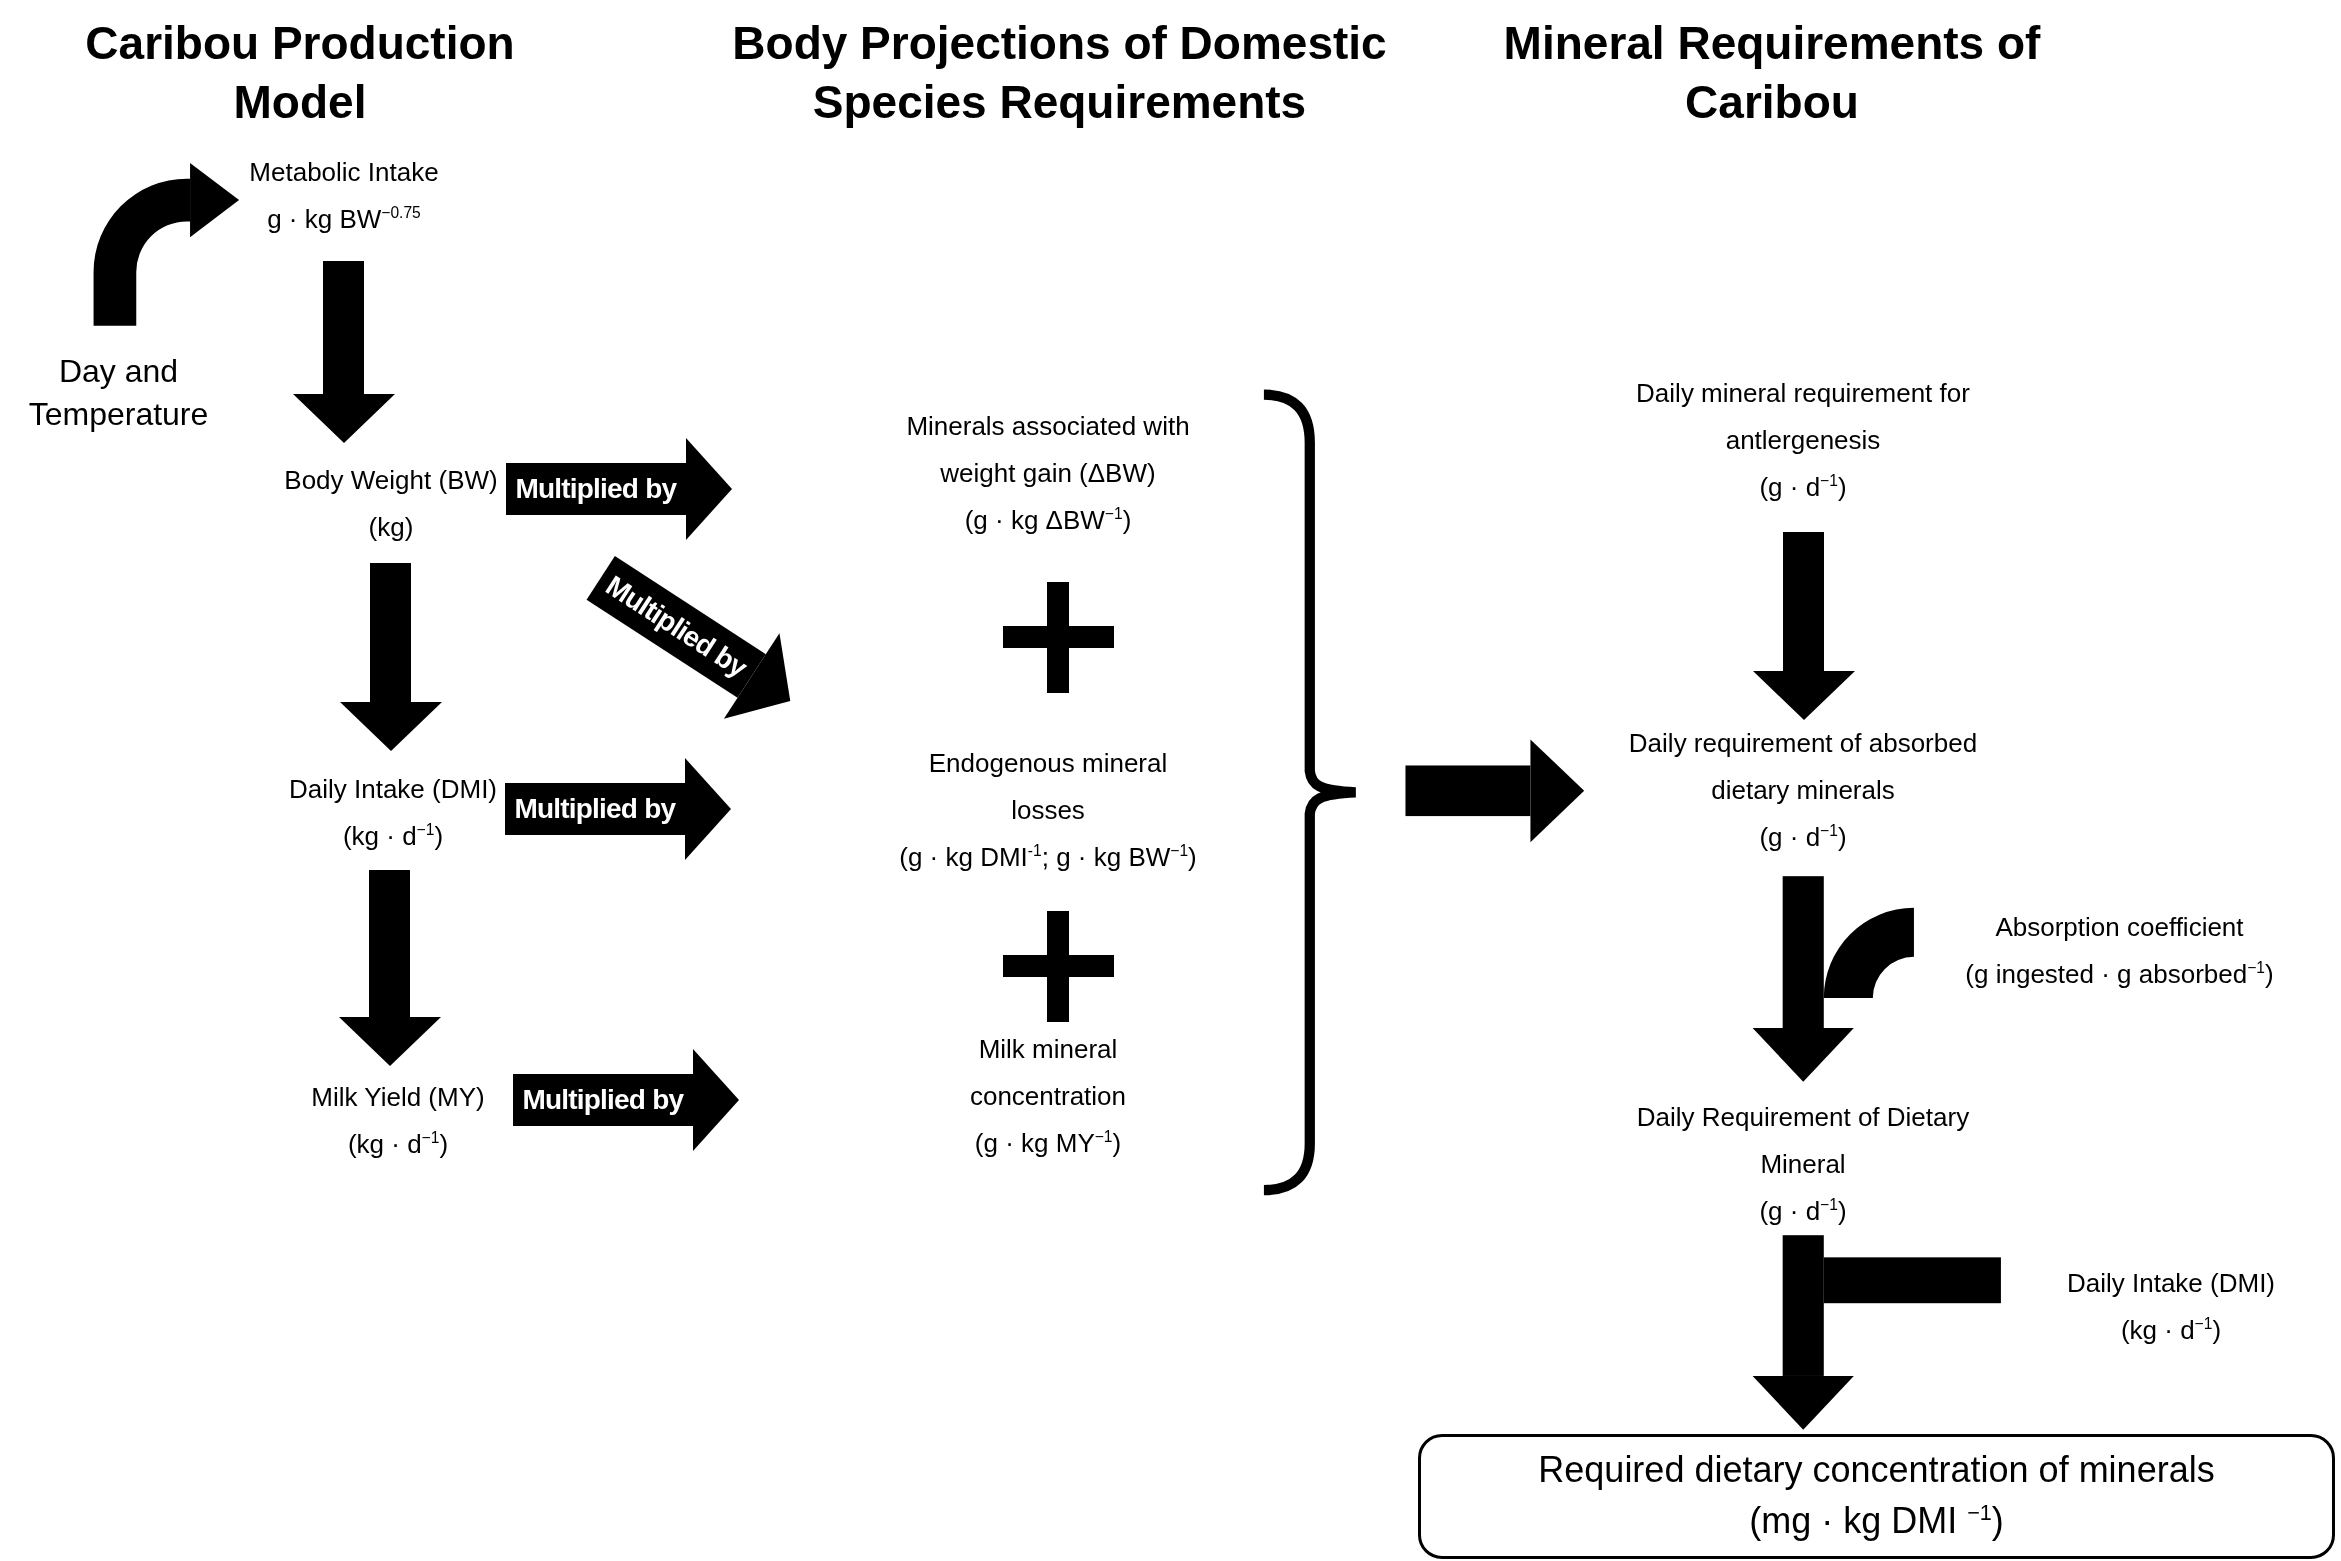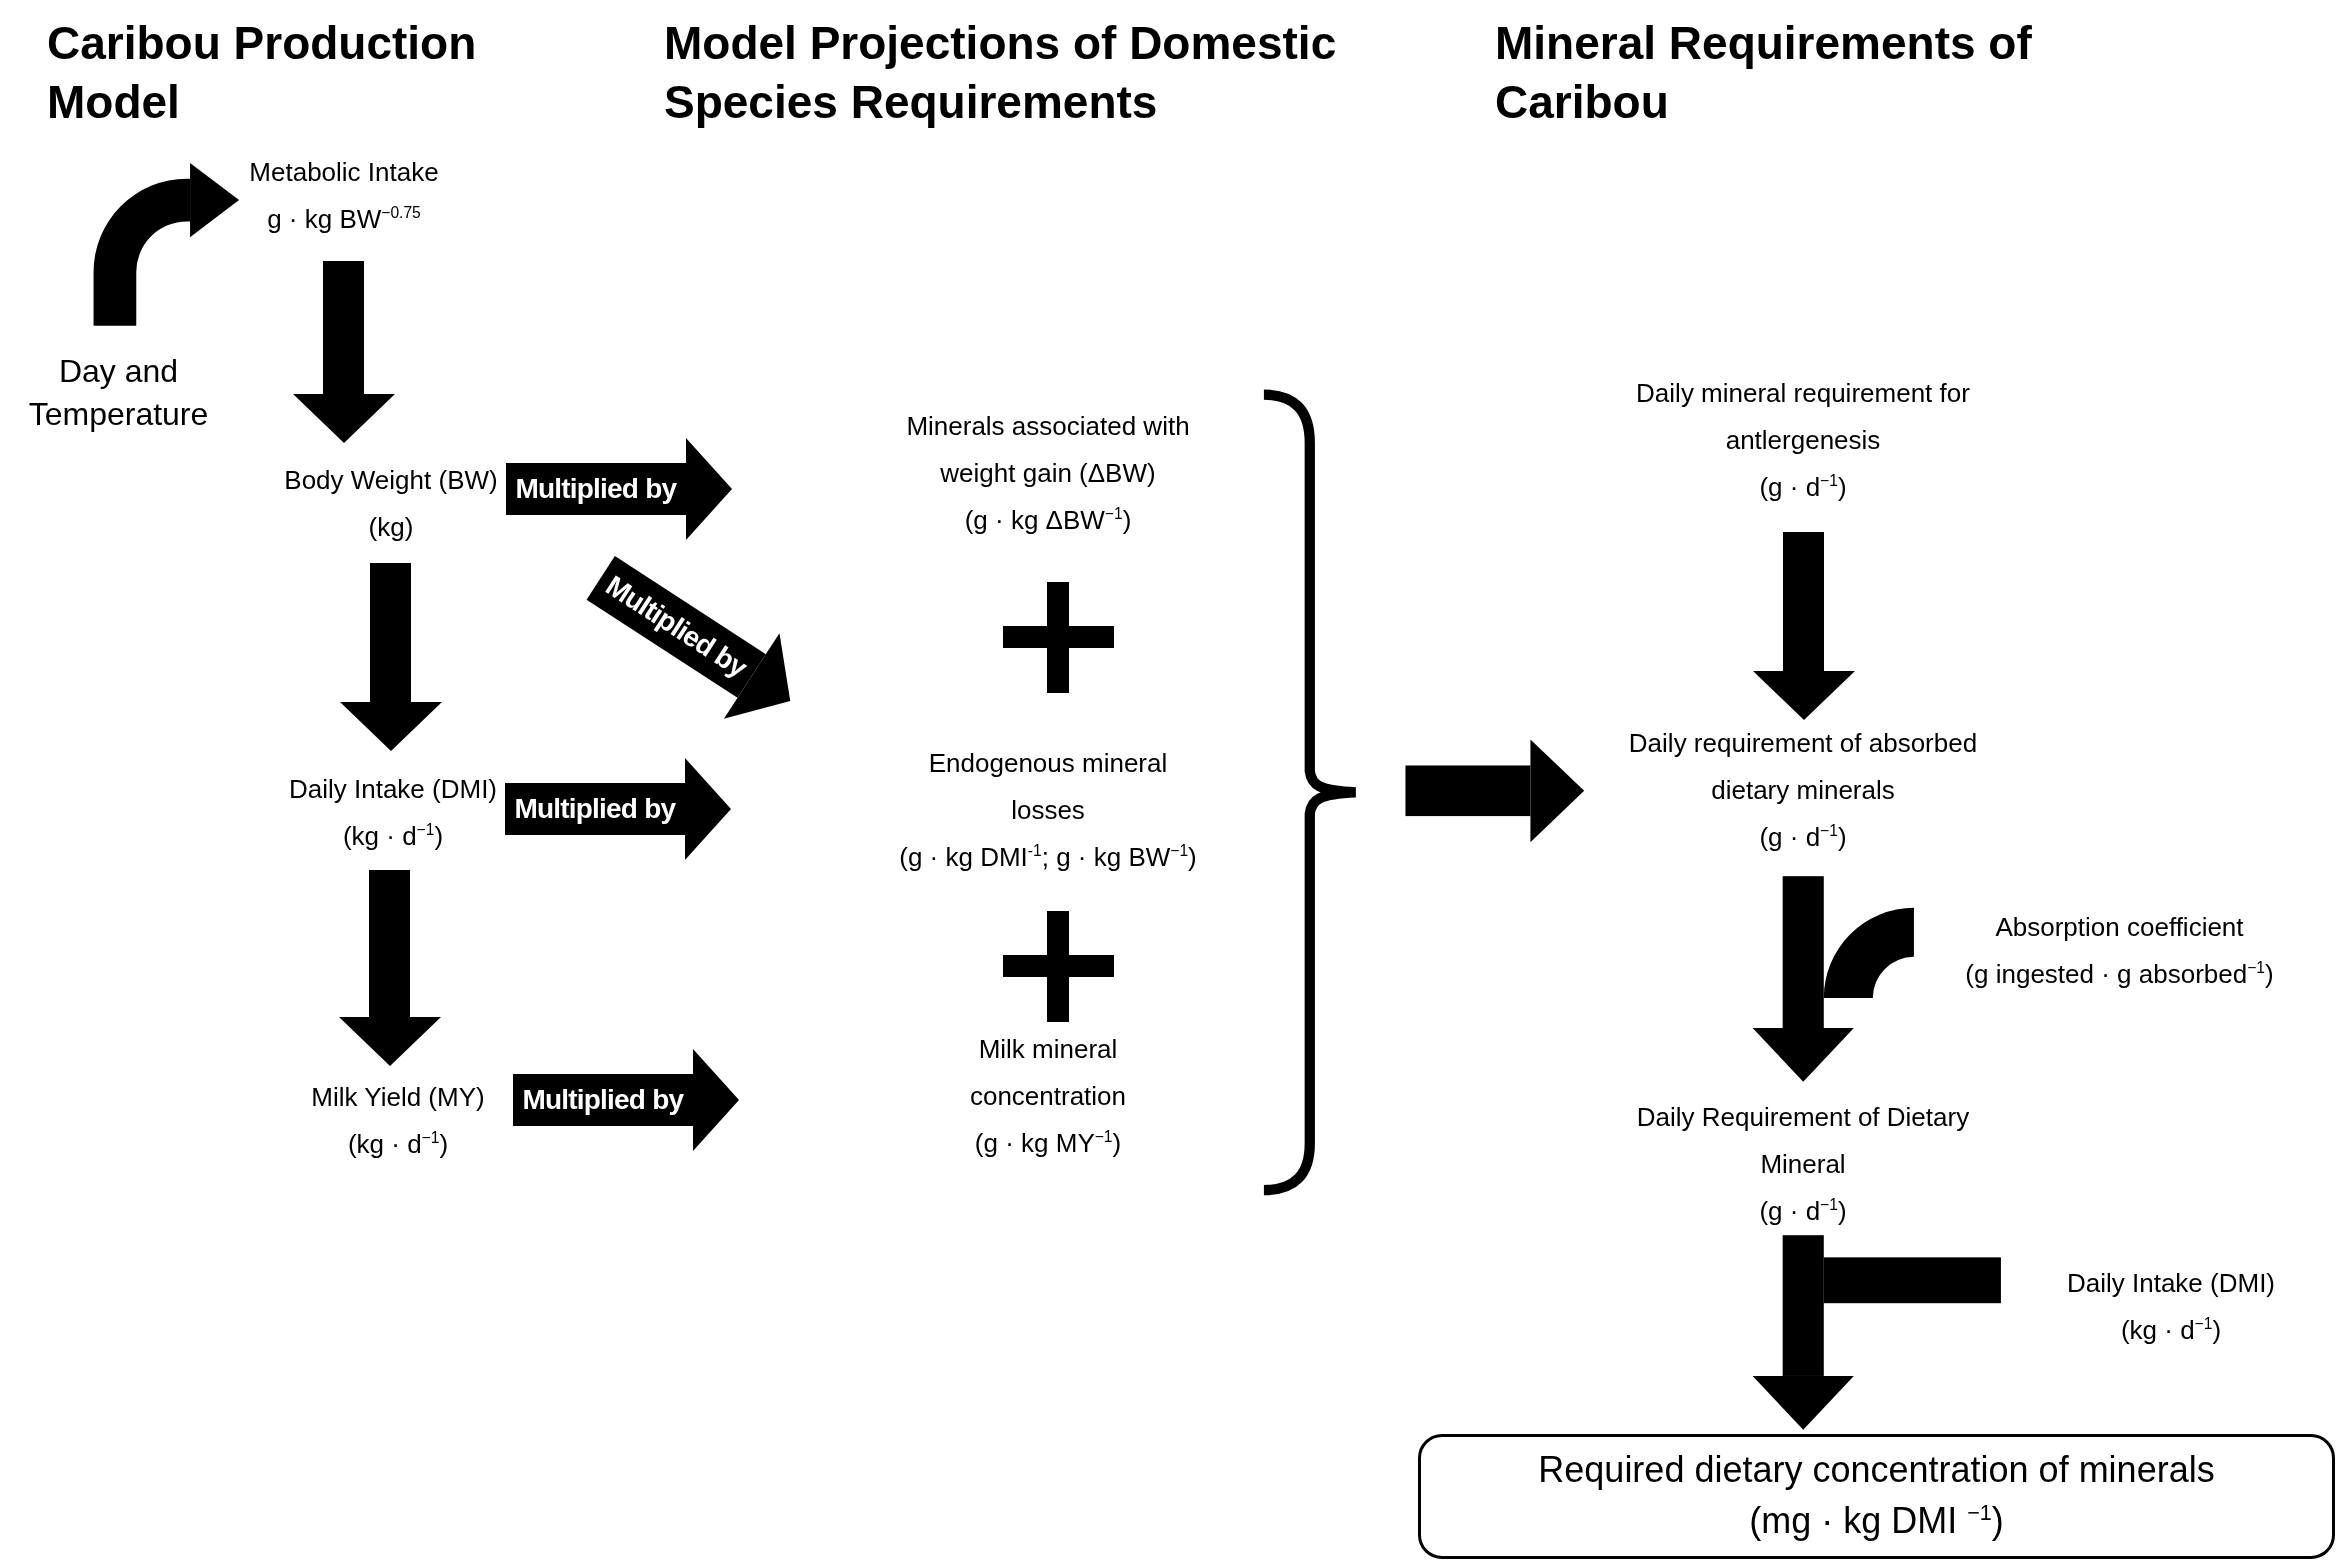--- a/index.html
+++ b/index.html
@@ -1,20 +1,20 @@
 <!DOCTYPE html>
 <html style="font-size:12.7px"><head>
 <meta charset="utf-8">
 <style>
   html,body{margin:0;padding:0;background:#ffffff;}
   #canvas{
     position:relative;width:2342px;height:1561px;background:#ffffff;
     font-family:"Liberation Sans",sans-serif;color:#000;overflow:hidden;
   }
-  .hdr{position:absolute;font-weight:bold;font-size:46px;line-height:59px;white-space:nowrap;}
+  .hdr{position:absolute;text-align:center;font-weight:bold;font-size:46px;line-height:59px;white-space:nowrap;}
   .tb{position:absolute;text-align:center;font-size:26px;line-height:47px;white-space:nowrap;}
   .tb div{white-space:nowrap;}
   .small{font-size:32px;line-height:43px;}
   .sup{font-size:0.6em;vertical-align:super;line-height:0;}
   svg.layer{position:absolute;left:0;top:0;}
   
   .down-arrow{position:absolute;width:101px;display:flex;flex-direction:column;align-items:center;}
   .da-shaft{width:41px;background:#000;}
   .da-head{width:0;height:0;border-left:51px solid transparent;border-right:51px solid transparent;border-top:49px solid #000;}
   
@@ -53,21 +53,21 @@
     <rect fill="#000" x="2254" y="1562" width="52" height="178"></rect>
     <rect fill="#000" x="2306" y="1590" width="224" height="58"></rect>
     <polygon fill="#000" points="2216,1740 2344,1740 2280,1808"></polygon>
   </svg>
 
   <div class="hdr" style="left:47px;top:14.2px;width:506px;">
     <div>Caribou Production</div>
     <div>Model</div>
   </div>
   <div class="hdr" style="left:664px;top:14.2px;width:791px;">
-    <div>Model Projections of Domestic</div>
+    <div>Body Projections of Domestic</div>
     <div>Species Requirements</div>
   </div>
   <div class="hdr" style="left:1495px;top:14.2px;width:554px;">
     <div>Mineral Requirements of</div>
     <div>Caribou</div>
   </div>
 
   <div class="tb" style="left:99px;top:149px;width:490px;">
     <div>Metabolic Intake</div>
     <div><span>g · kg BW</span><span class="sup">−0.75</span></div>

